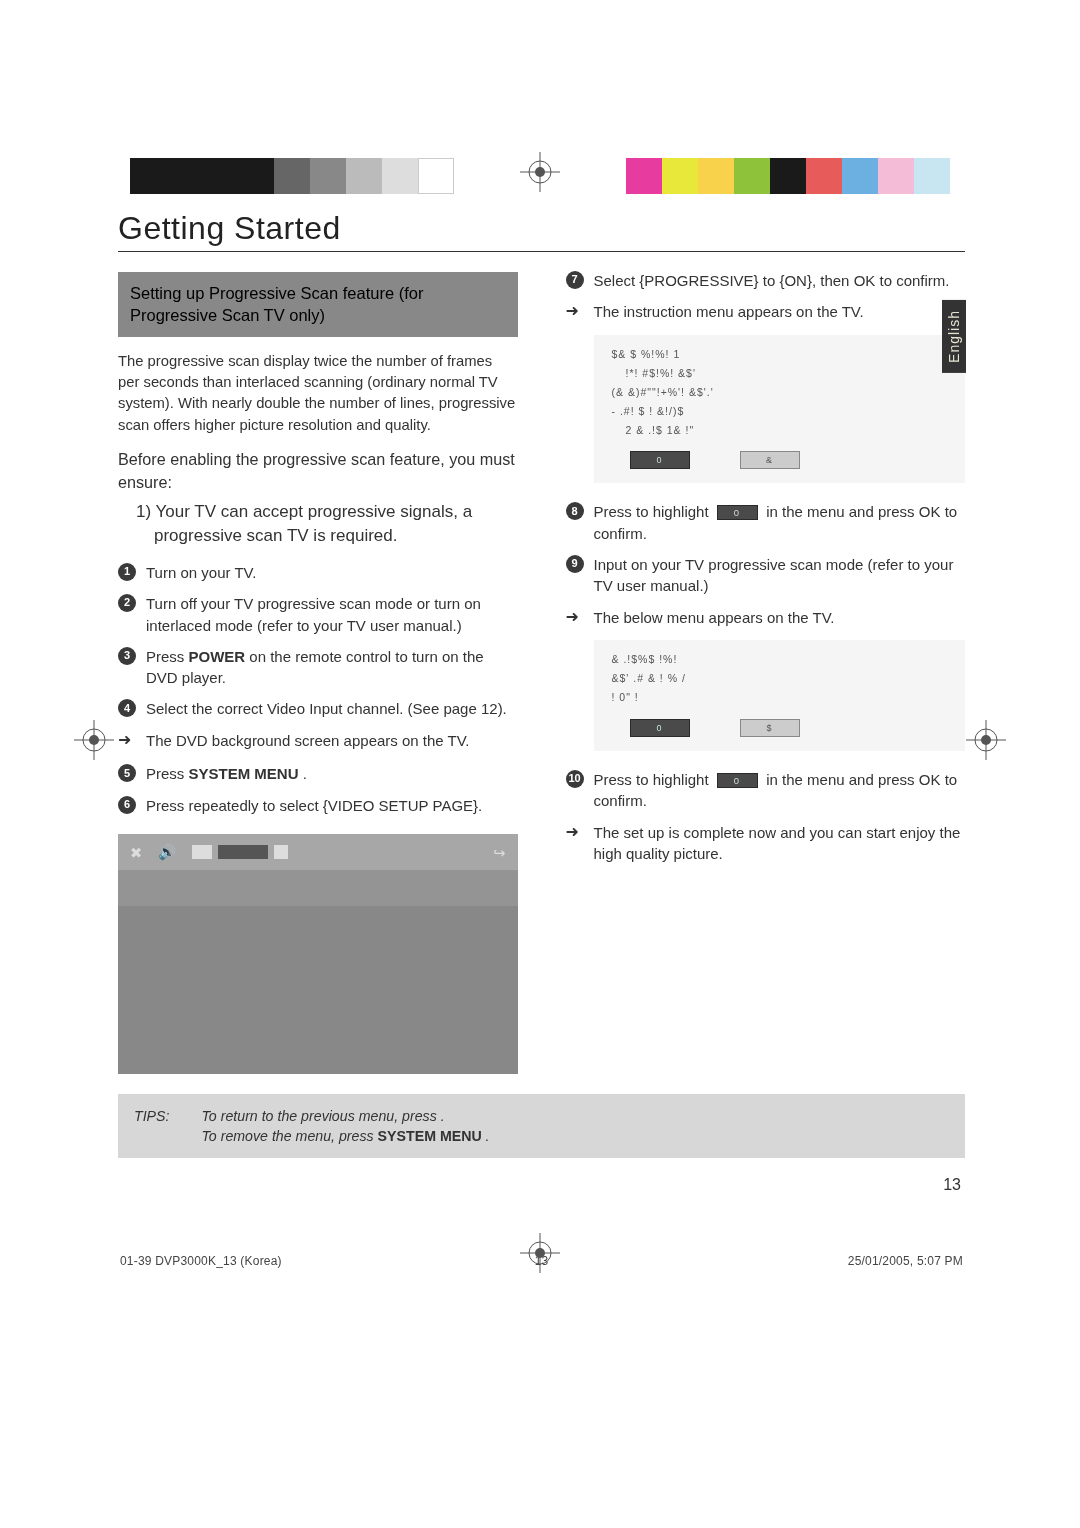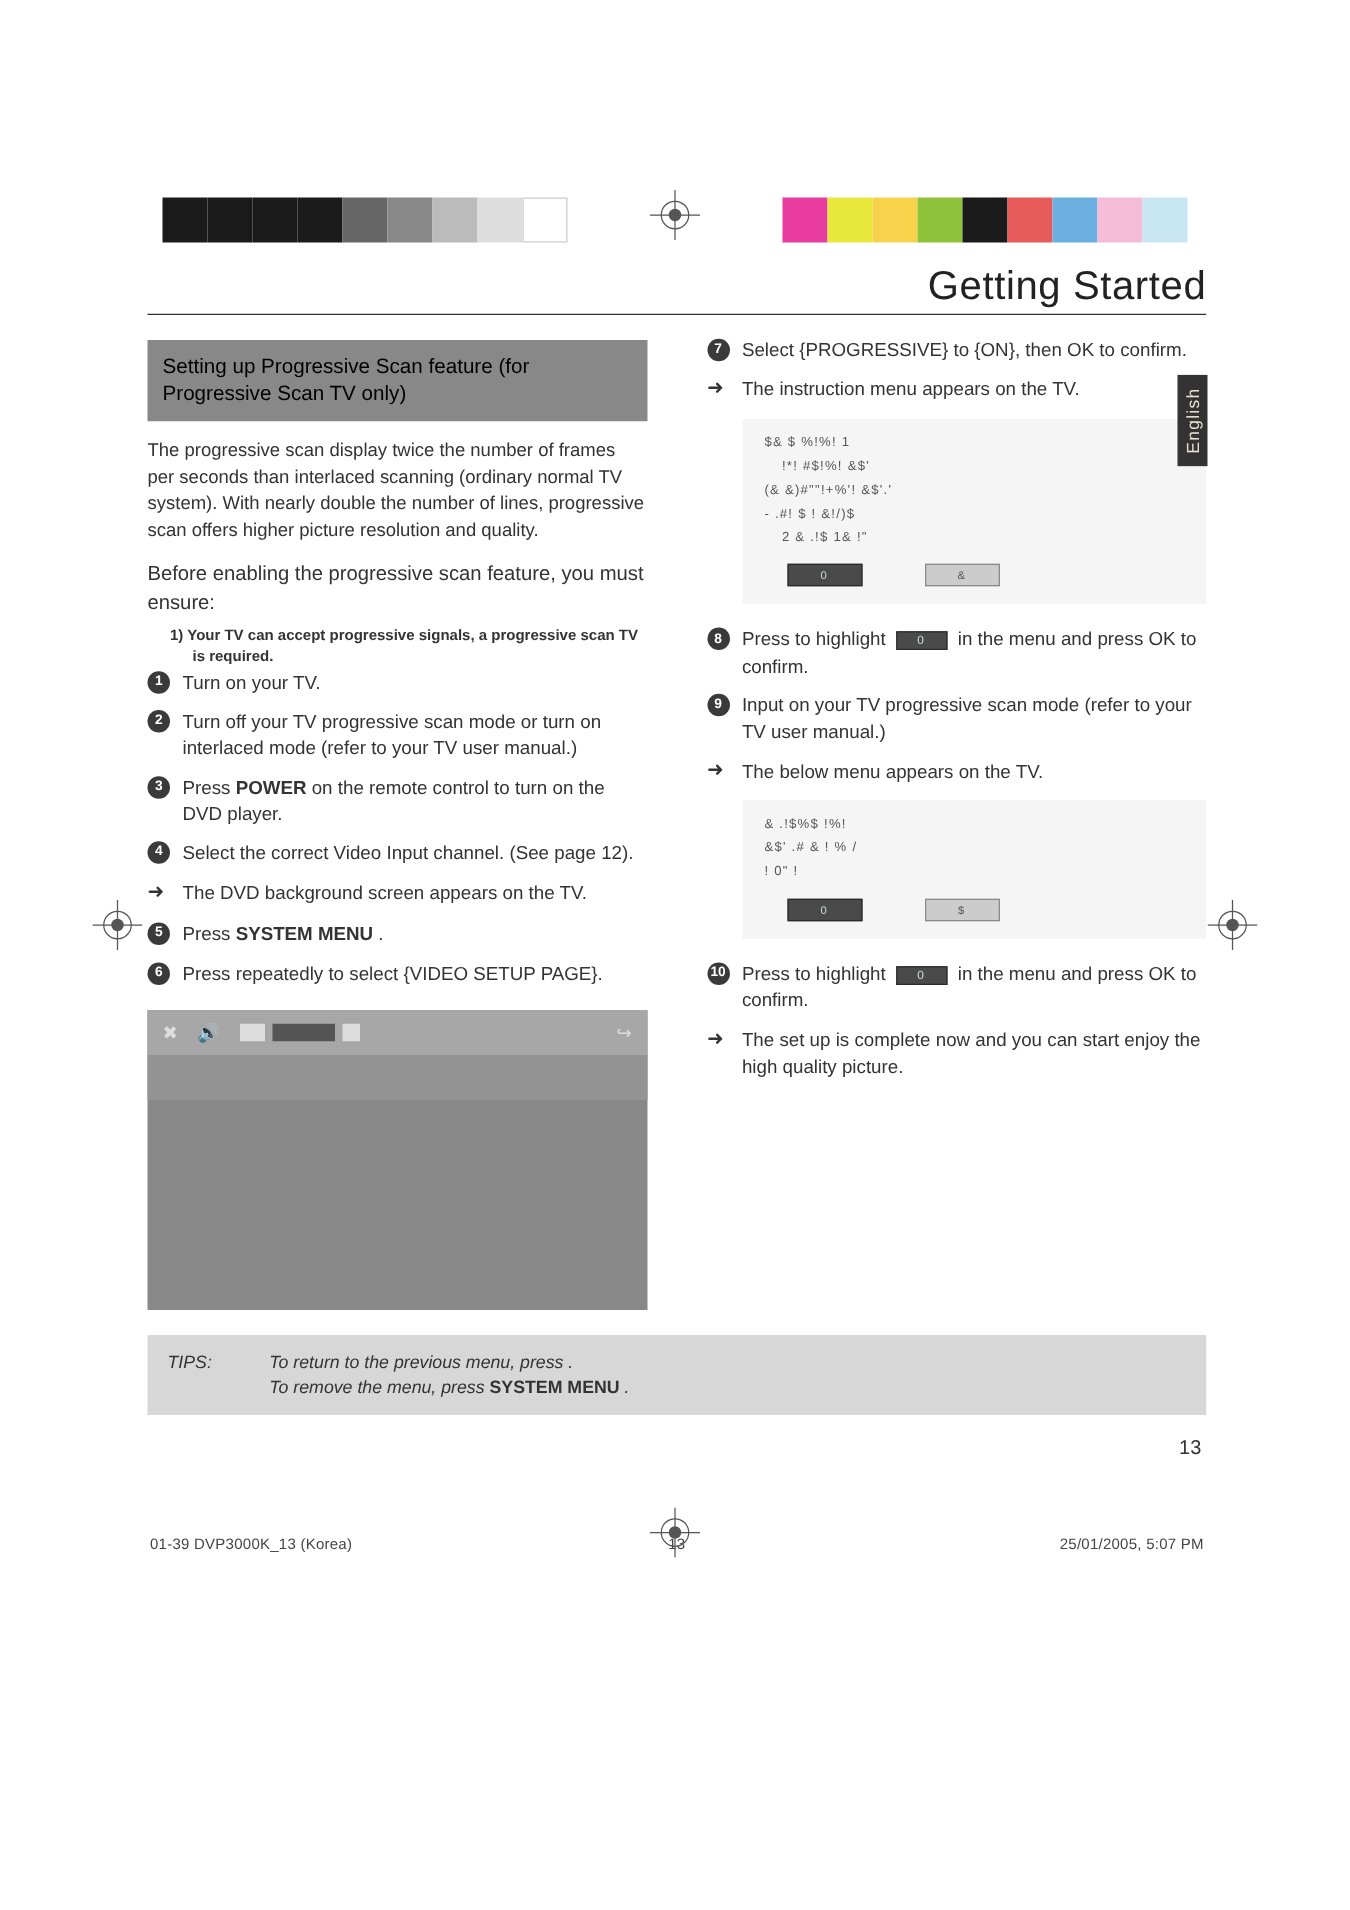--- a/index.html
+++ b/index.html
@@ -20,42 +20,41 @@
   .regmarks { position: absolute; top: 158px; left: 0; right: 0; height: 55px; }
   .colorbar { display:flex; position:absolute; top:0; height:36px; }
   .colorbar .sw { width:36px; height:36px; }
   .targetmark { position:absolute; width:40px; height:40px; }
   .targetmark svg { width:40px; height:40px; }
 
   .title-rule { border-bottom: 1.5px solid #333; margin: 0 0 18px 0; }
   .title {
     font-size: 32px;
     font-weight: 300;
-    text-align: right;
     letter-spacing: 0.5px;
     padding-bottom: 4px;
     color: #222;
   }
 
   .cols { display:flex; gap:48px; }
   .col { flex:1; min-width:0; }
 
   .sectionbox {
     background: #888;
     color: #000000;
     padding: 10px 12px;
     font-size: 16.5px;
     line-height: 1.35;
     margin: 2px 0 14px 0;
   }
 
   p, .para { line-height: 1.45; font-size: 14.8px; margin: 0 0 12px 0; }
   .important { font-size: 16.2px; margin: 2px 0 2px 0; }
   .ensure { font-size: 16.2px; line-height:1.4; margin: 0 0 6px 0; }
-  .sublist { font-size: 12px; line-height:1.42; margin: 0 0 2px 18px; font-weight: bold; }
+  .sublist { font-size: 17px; line-height:1.42; margin: 0 0 14px 18px; }
   .sublist div { margin-bottom:2px; text-indent:-18px; padding-left:18px; }
 
   .step { display:flex; align-items:flex-start; margin: 0 0 10px 0; font-size:15px; line-height:1.42; }
   .circ {
     flex: 0 0 18px; width:18px; height:18px; border-radius:50%;
     background:#3a3a3a; color:#fff; font-size:11px; font-weight:bold;
     display:inline-flex; align-items:center; justify-content:center;
     margin-right:10px; margin-top:1px;
   }
   .step .txt { flex:1; }
@@ -81,21 +80,21 @@
   .btndark { background:#4a4a4a; color:#cdd; font-size:9px; width:58px; height:16px; display:inline-flex; align-items:center; justify-content:center; border:1px solid #2a2a2a; letter-spacing:1px; }
   .btnlight { background:#ccc; border:1px solid #888; color:#555; width:58px; height:16px; font-size:9px; display:inline-flex; align-items:center; justify-content:center; letter-spacing:1px; }
 
   .okpill { background:#4a4a4a; color:#cdd; font-size:9.5px; padding:1px 16px; letter-spacing:2px; vertical-align:1px; margin:0 4px; border:1px solid #2a2a2a; }
 
   .tips {
     background:#d7d7d7;
     margin: 20px 0 12px 0;
     padding: 12px 16px;
     display:flex;
-    gap: 46px;
+    gap: 32px;
     font-size: 14.2px;
     line-height:1.42;
     font-style: italic;
   }
   .tips .label { font-style:italic; font-weight:normal; flex:0 0 auto; }
   .pagenum { text-align:right; font-size:16px; margin: 18px 4px 0 0; }
 
   .langtab {
     position:absolute; top: 300px; right: 114px;
     background:#333; color:#e6e3d2;

